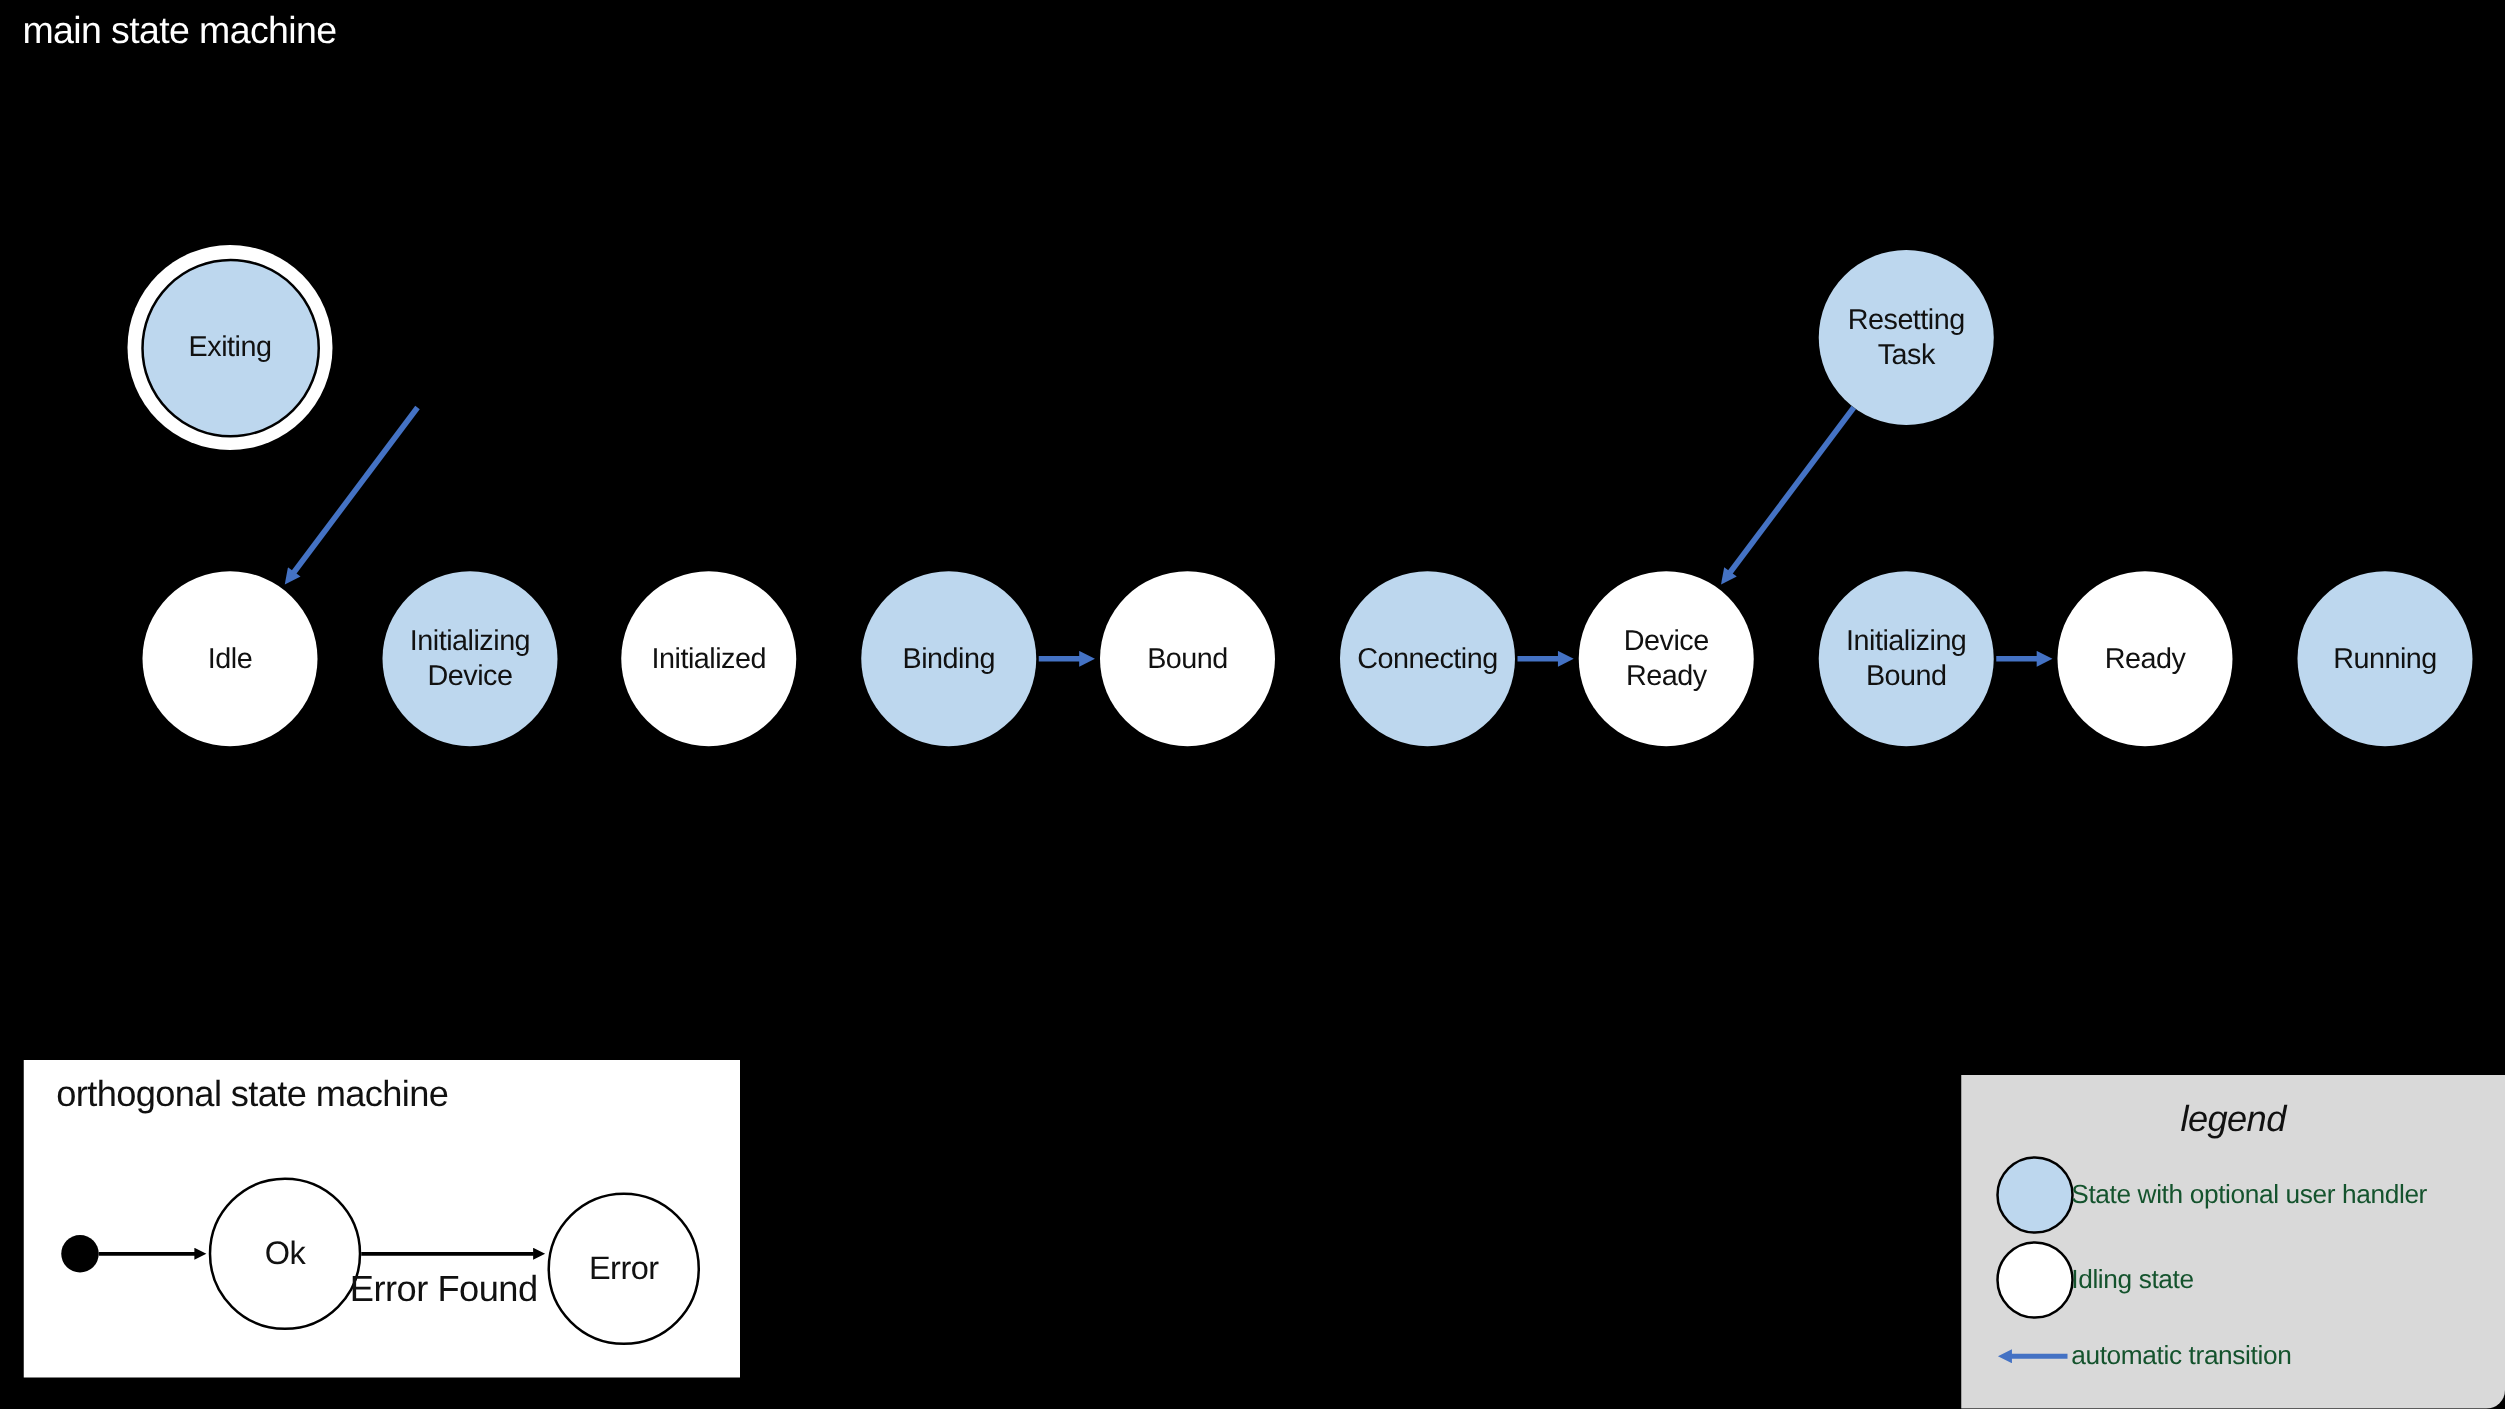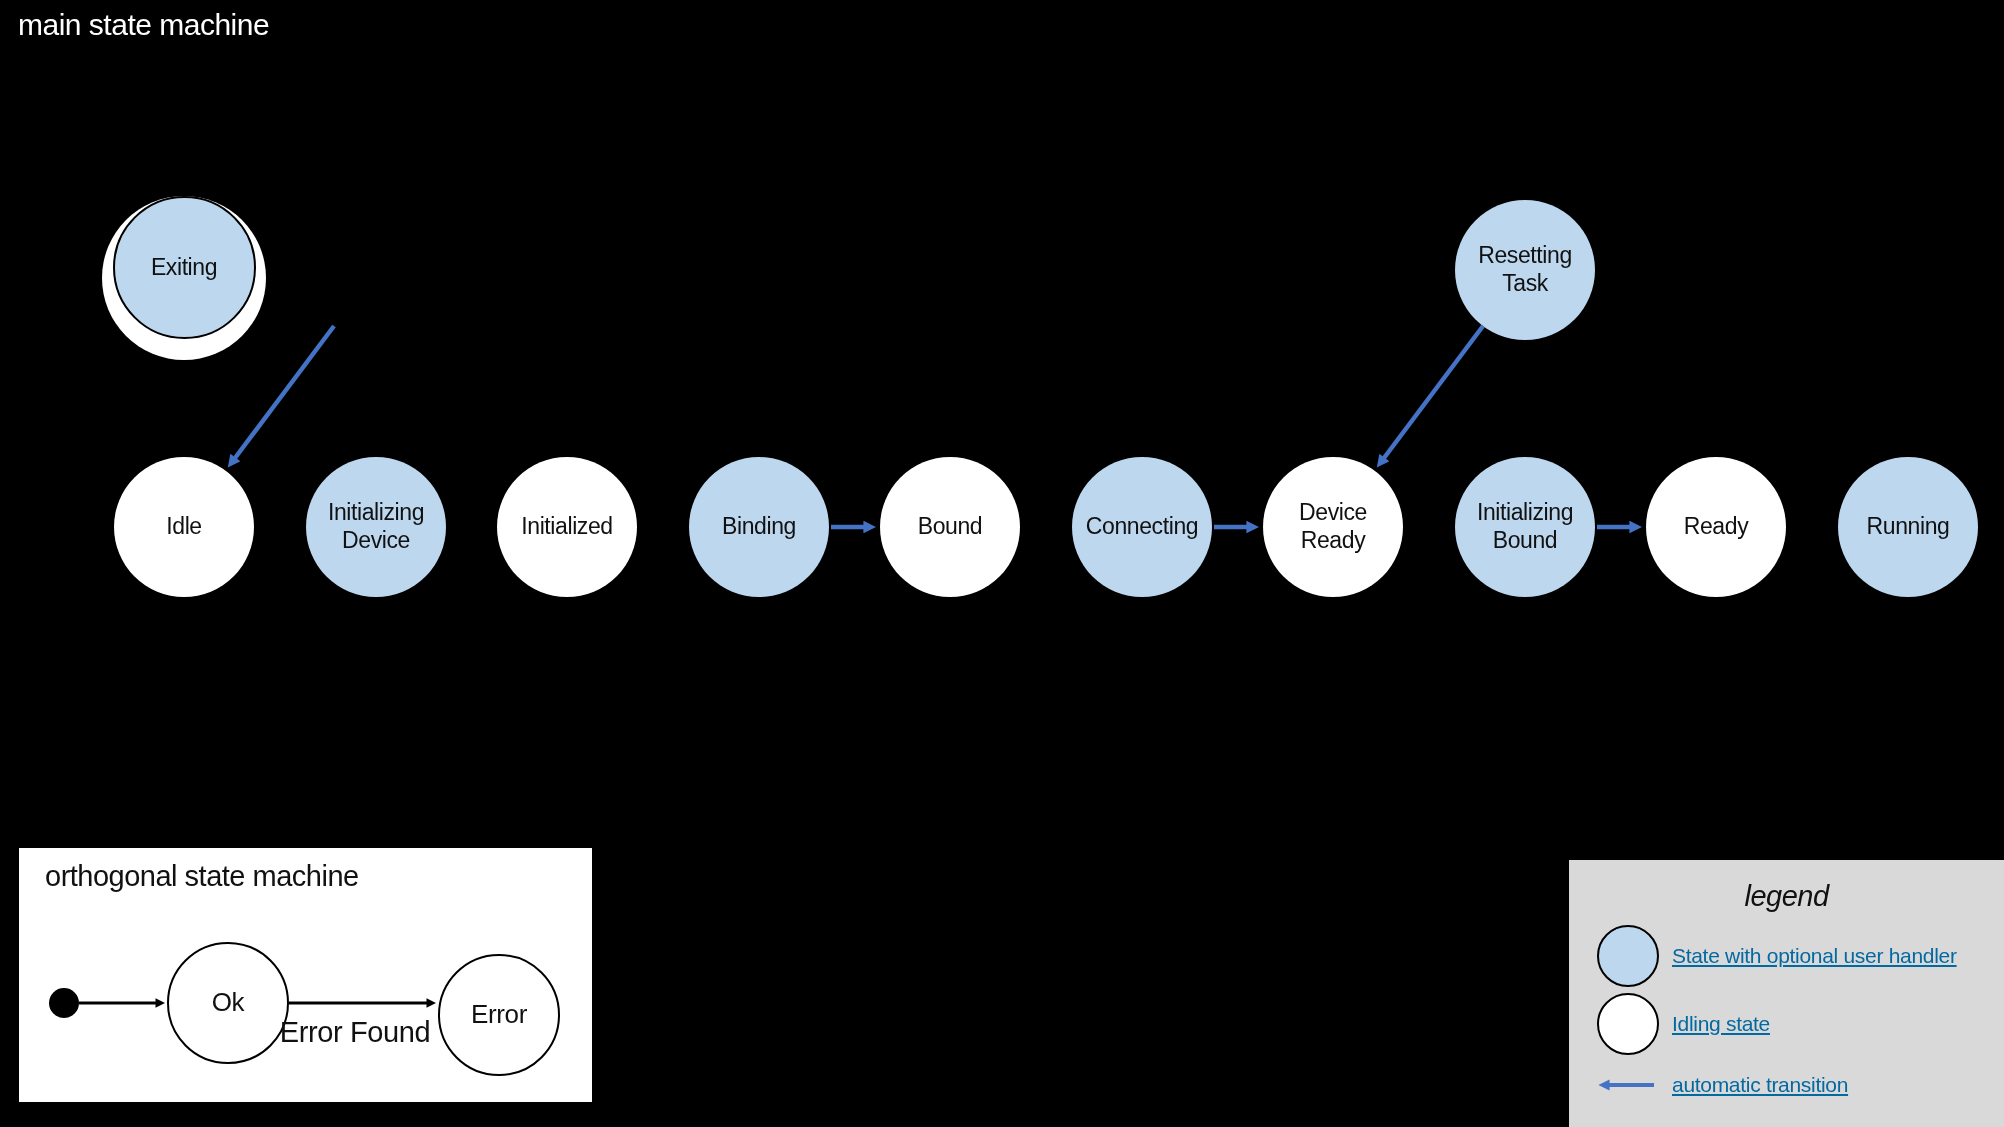--- a/index.html
+++ b/index.html
@@ -1,38 +1,38 @@
 <!DOCTYPE html>
 <html><head>
 <meta charset="utf-8">
 <style>
   html,body{margin:0;padding:0;background:#000;}
   .canvas{
     position:relative;width:2004px;height:1127px;background:#000000;
-    font-family:"Liberation Sans",sans-serif;overflow:hidden;
+    font-family:"Liberation Sans",sans-serif;overflow:hidden;border-radius:15px;
   }
   .main-title{
     position:absolute;left:18px;top:8px;color:#ffffff;font-size:30px;
     letter-spacing:-0.5px;
   }
   .overlay{position:absolute;left:0;top:0;pointer-events:none;}
   
   .state{
     position:absolute;width:140px;height:140px;border-radius:50%;
     display:flex;align-items:center;justify-content:center;text-align:center;
   }
   .state.blue{background:#BDD7EE;}
   .state.white{background:#FFFFFF;}
   .state-label{
     font-size:23px;line-height:1.2;color:#111111;max-width:120px;
     letter-spacing:-0.4px;
   }
   .state-final{
     position:absolute;width:164px;height:164px;border-radius:50%;background:#FFFFFF;
-    display:flex;justify-content:center;
+    display:flex;align-items:center;justify-content:center;
   }
   .state-final-inner{
     width:143px;height:143px;border-radius:50%;background:#BDD7EE;
     border:2px solid #000000;box-sizing:border-box;
     display:flex;align-items:center;justify-content:center;text-align:center;
   }
   
   .ortho-box{
     position:absolute;left:19px;top:848px;width:573px;height:254px;background:#FFFFFF;
   }
@@ -60,23 +60,22 @@
     position:absolute;left:0;top:20px;width:100%;text-align:center;
     color:#111111;font-size:29px;letter-spacing:-0.5px;font-style:italic;
   }
   .legend-swatch{
     position:absolute;left:28px;width:62px;height:62px;border-radius:50%;
     border:2.5px solid #000000;box-sizing:border-box;
   }
   .legend-swatch.blue{background:#BDD7EE;}
   .legend-swatch.white{background:#FFFFFF;}
   .legend-label{
-    position:absolute;left:103px;color:#0369a1;font-size:21px;white-space:nowrap;
+    position:absolute;left:88px;color:#14532d;font-size:21px;white-space:nowrap;
     letter-spacing:-0.3px;
-    text-decoration:underline;
   }
 </style>
 </head>
 <body>
 
 <div class="canvas">
 
   <div class="main-title">main state machine</div>
 
   <svg class="overlay" width="2004" height="1127" viewBox="0 0 2004 1127">

